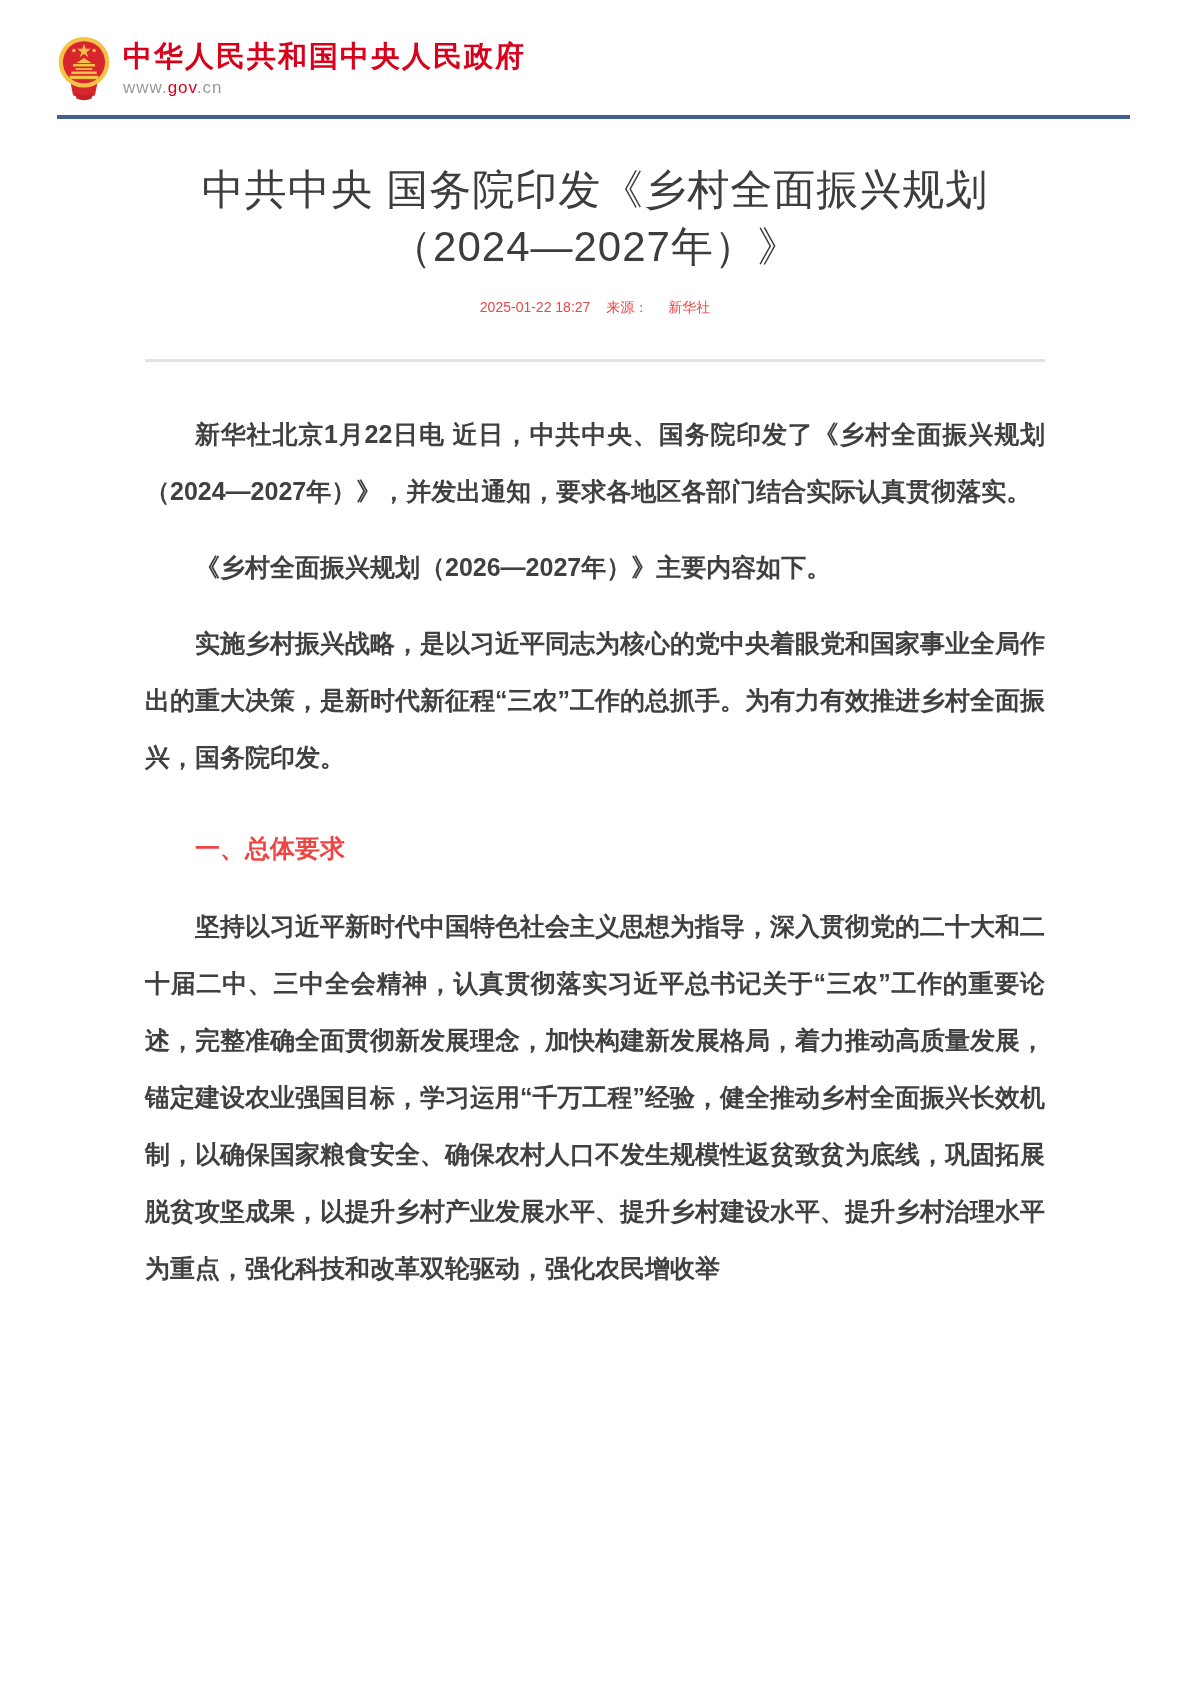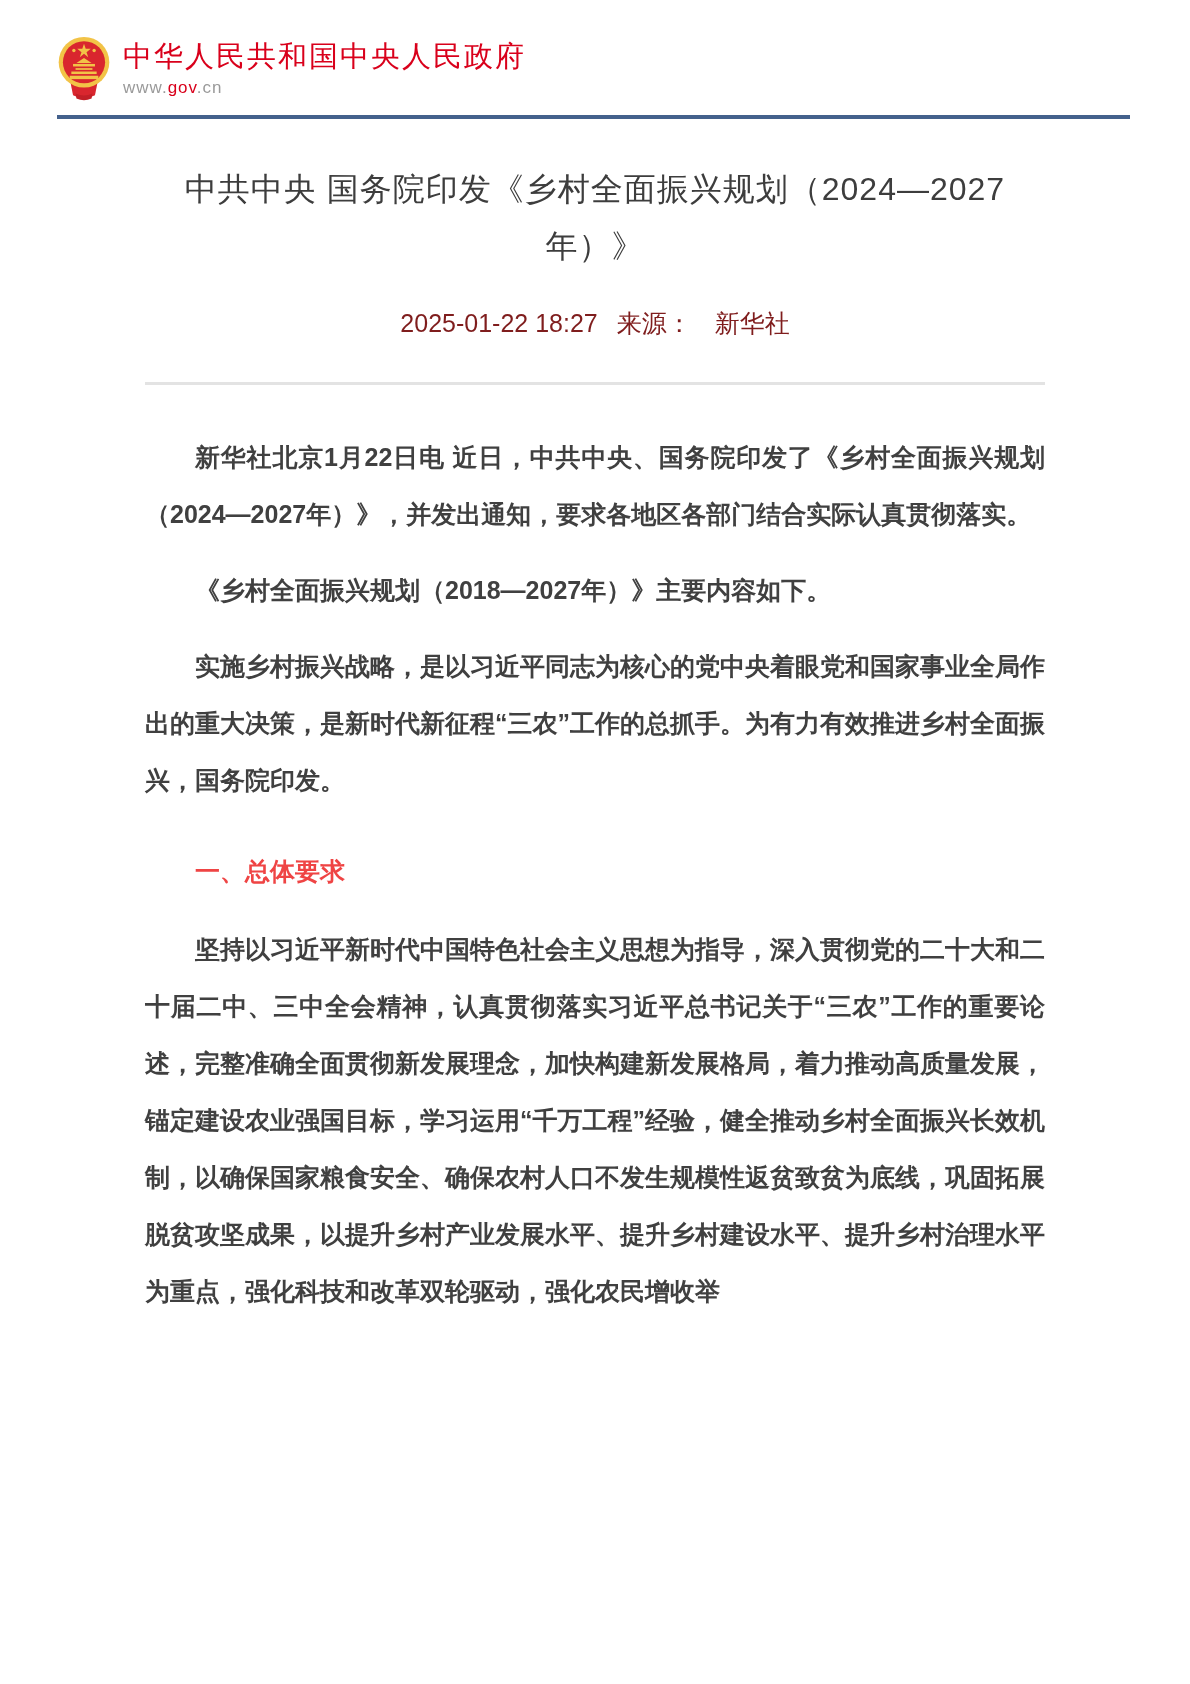--- a/index.html
+++ b/index.html
@@ -14,21 +14,21 @@
     font-family: "Liberation Sans", "DejaVu Sans", sans-serif;
   }
   
   .site-header { padding: 36px 60px 0 57px; }
   .header-inner { display: flex; align-items: center; }
   .emblem-wrap { width: 54px; height: 66px; flex: 0 0 auto; }
   .brand { margin-left: 12px; }
   .brand-title {
     color: #d9001b;
     font-size: 29px;
-    font-weight: normal;
+    font-weight: bold;
     letter-spacing: 2px;
     line-height: 1.15;
   }
   .brand-url {
     margin-top: 5px;
     font-size: 17px;
     color: #9a9a9a;
     letter-spacing: 1px;
   }
   .brand-url .hl { color: #d9001b; }
@@ -36,31 +36,31 @@
     margin-top: 13px;
     height: 4px;
     background: #44618c;
     border: none;
   }
   
   .article { width: 900px; margin: 0 auto; }
   .article-title {
     margin-top: 42px;
     text-align: center;
-    font-size: 32px;
+    font-size: 42px;
     font-weight: 400;
     color: #3d3d3d;
     line-height: 57px;
     letter-spacing: 1px;
   }
   .article-meta {
-    margin-top: 32px;
+    margin-top: 24px;
     text-align: center;
-    font-size: 25px;
-    color: #7f1d1d;
+    font-size: 14px;
+    color: #ef4444;
   }
   .article-meta .meta-label { margin-left: 12px; }
   .article-meta .meta-source { margin-left: 16px; }
   .meta-rule {
     margin-top: 42px;
     height: 3px;
     background: #e3e3e3;
     border: none;
   }
   .article-body {
@@ -121,20 +121,20 @@
     <div class="article-meta">
       <span class="meta-date">2025-01-22 18:27</span>
       <span class="meta-label">来源：</span>
       <span class="meta-source">新华社</span>
     </div>
 
     <hr class="meta-rule">
 
     <div class="article-body">
         <p>新华社北京1月22日电 近日，中共中央、国务院印发了《乡村全面振兴规划（2024—2027年）》，并发出通知，要求各地区各部门结合实际认真贯彻落实。</p>
-        <p>《乡村全面振兴规划（2018—2027年）》主要内容如下。</p>
+        <p>《乡村全面振兴规划（2026—2027年）》主要内容如下。</p>
         <p>实施乡村振兴战略，是以习近平同志为核心的党中央着眼党和国家事业全局作出的重大决策，是新时代新征程“三农”工作的总抓手。为有力有效推进乡村全面振兴，国务院印发。</p>
         <h2>一、总体要求</h2>
         <p>坚持以习近平新时代中国特色社会主义思想为指导，深入贯彻党的二十大和二十届二中、三中全会精神，认真贯彻落实习近平总书记关于“三农”工作的重要论述，完整准确全面贯彻新发展理念，加快构建新发展格局，着力推动高质量发展，锚定建设农业强国目标，学习运用“千万工程”经验，健全推动乡村全面振兴长效机制，以确保国家粮食安全、确保农村人口不发生规模性返贫致贫为底线，巩固拓展脱贫攻坚成果，以提升乡村产业发展水平、提升乡村建设水平、提升乡村治理水平为重点，强化科技和改革双轮驱动，强化农民增收举</p>
       </div>
   </main>
 
 </div>
 
 </body></html>

